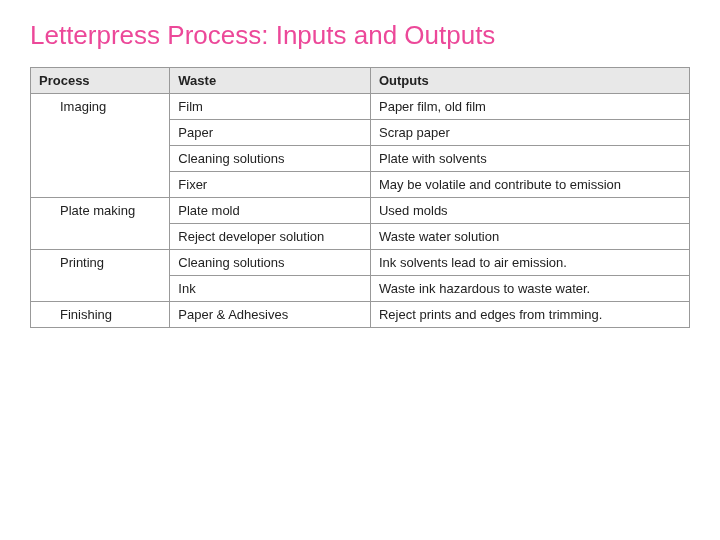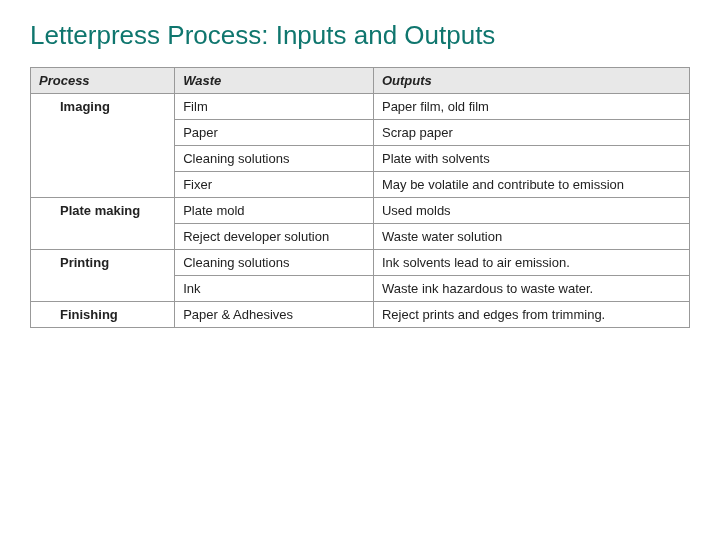--- a/index.html
+++ b/index.html
@@ -7,44 +7,43 @@
       background: #fff;
       font-family: Arial, sans-serif;
       width: 720px;
       height: 540px;
       overflow: hidden;
       padding: 20px 30px;
     }
     h1 {
       font-size: 26px;
       font-weight: normal;
-      color: #0f766e;
+      color: #ec4899;
       margin-bottom: 16px;
     }
     table {
       width: 100%;
       border-collapse: collapse;
       font-size: 13px;
       color: #222;
     }
     th {
       background: #e8e8e8;
       border: 1px solid #999;
       padding: 5px 8px;
       text-align: left;
       font-weight: bold;
-      font-style: italic;
     }
     td {
       border: 1px solid #999;
       padding: 5px 8px;
       vertical-align: top;
     }
     .process-cell {
-      font-weight: bold;
+      font-weight: normal;
       vertical-align: top;
       padding-left: 29px;
     }
   </style>
 </head>
 <body>
 
 <h1>Letterpress Process: Inputs and Outputs</h1>
 
 <table>

